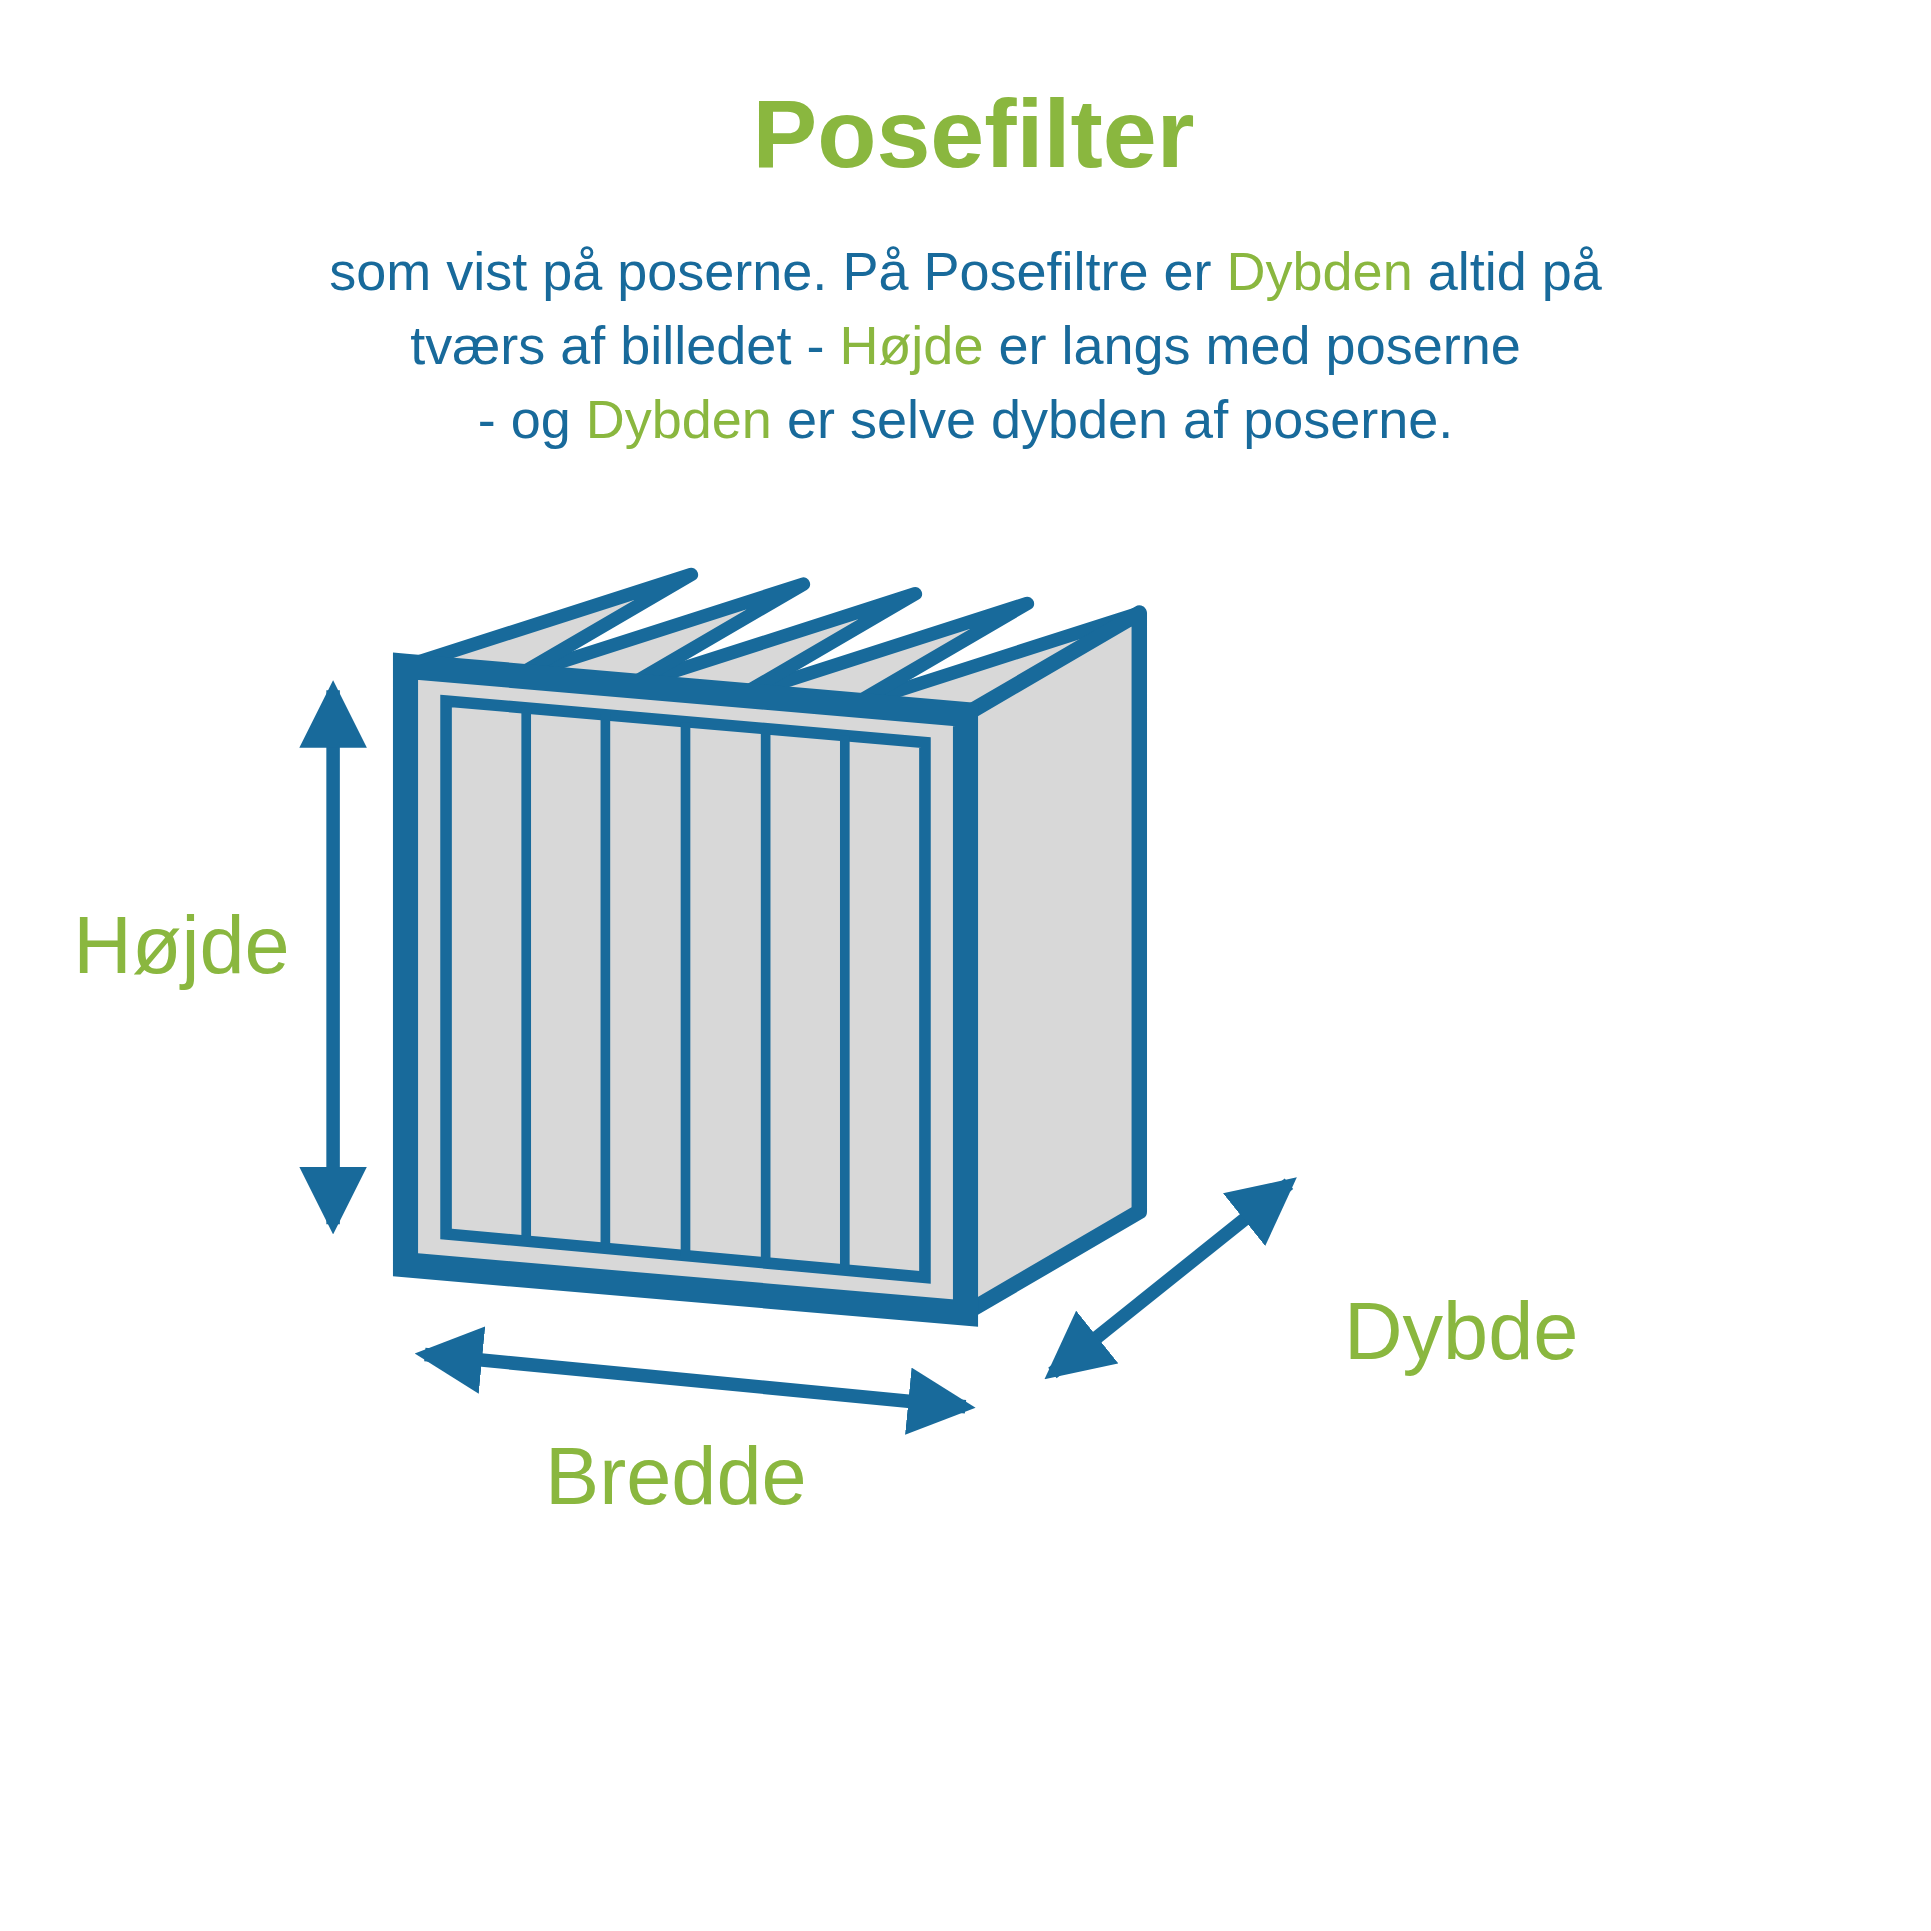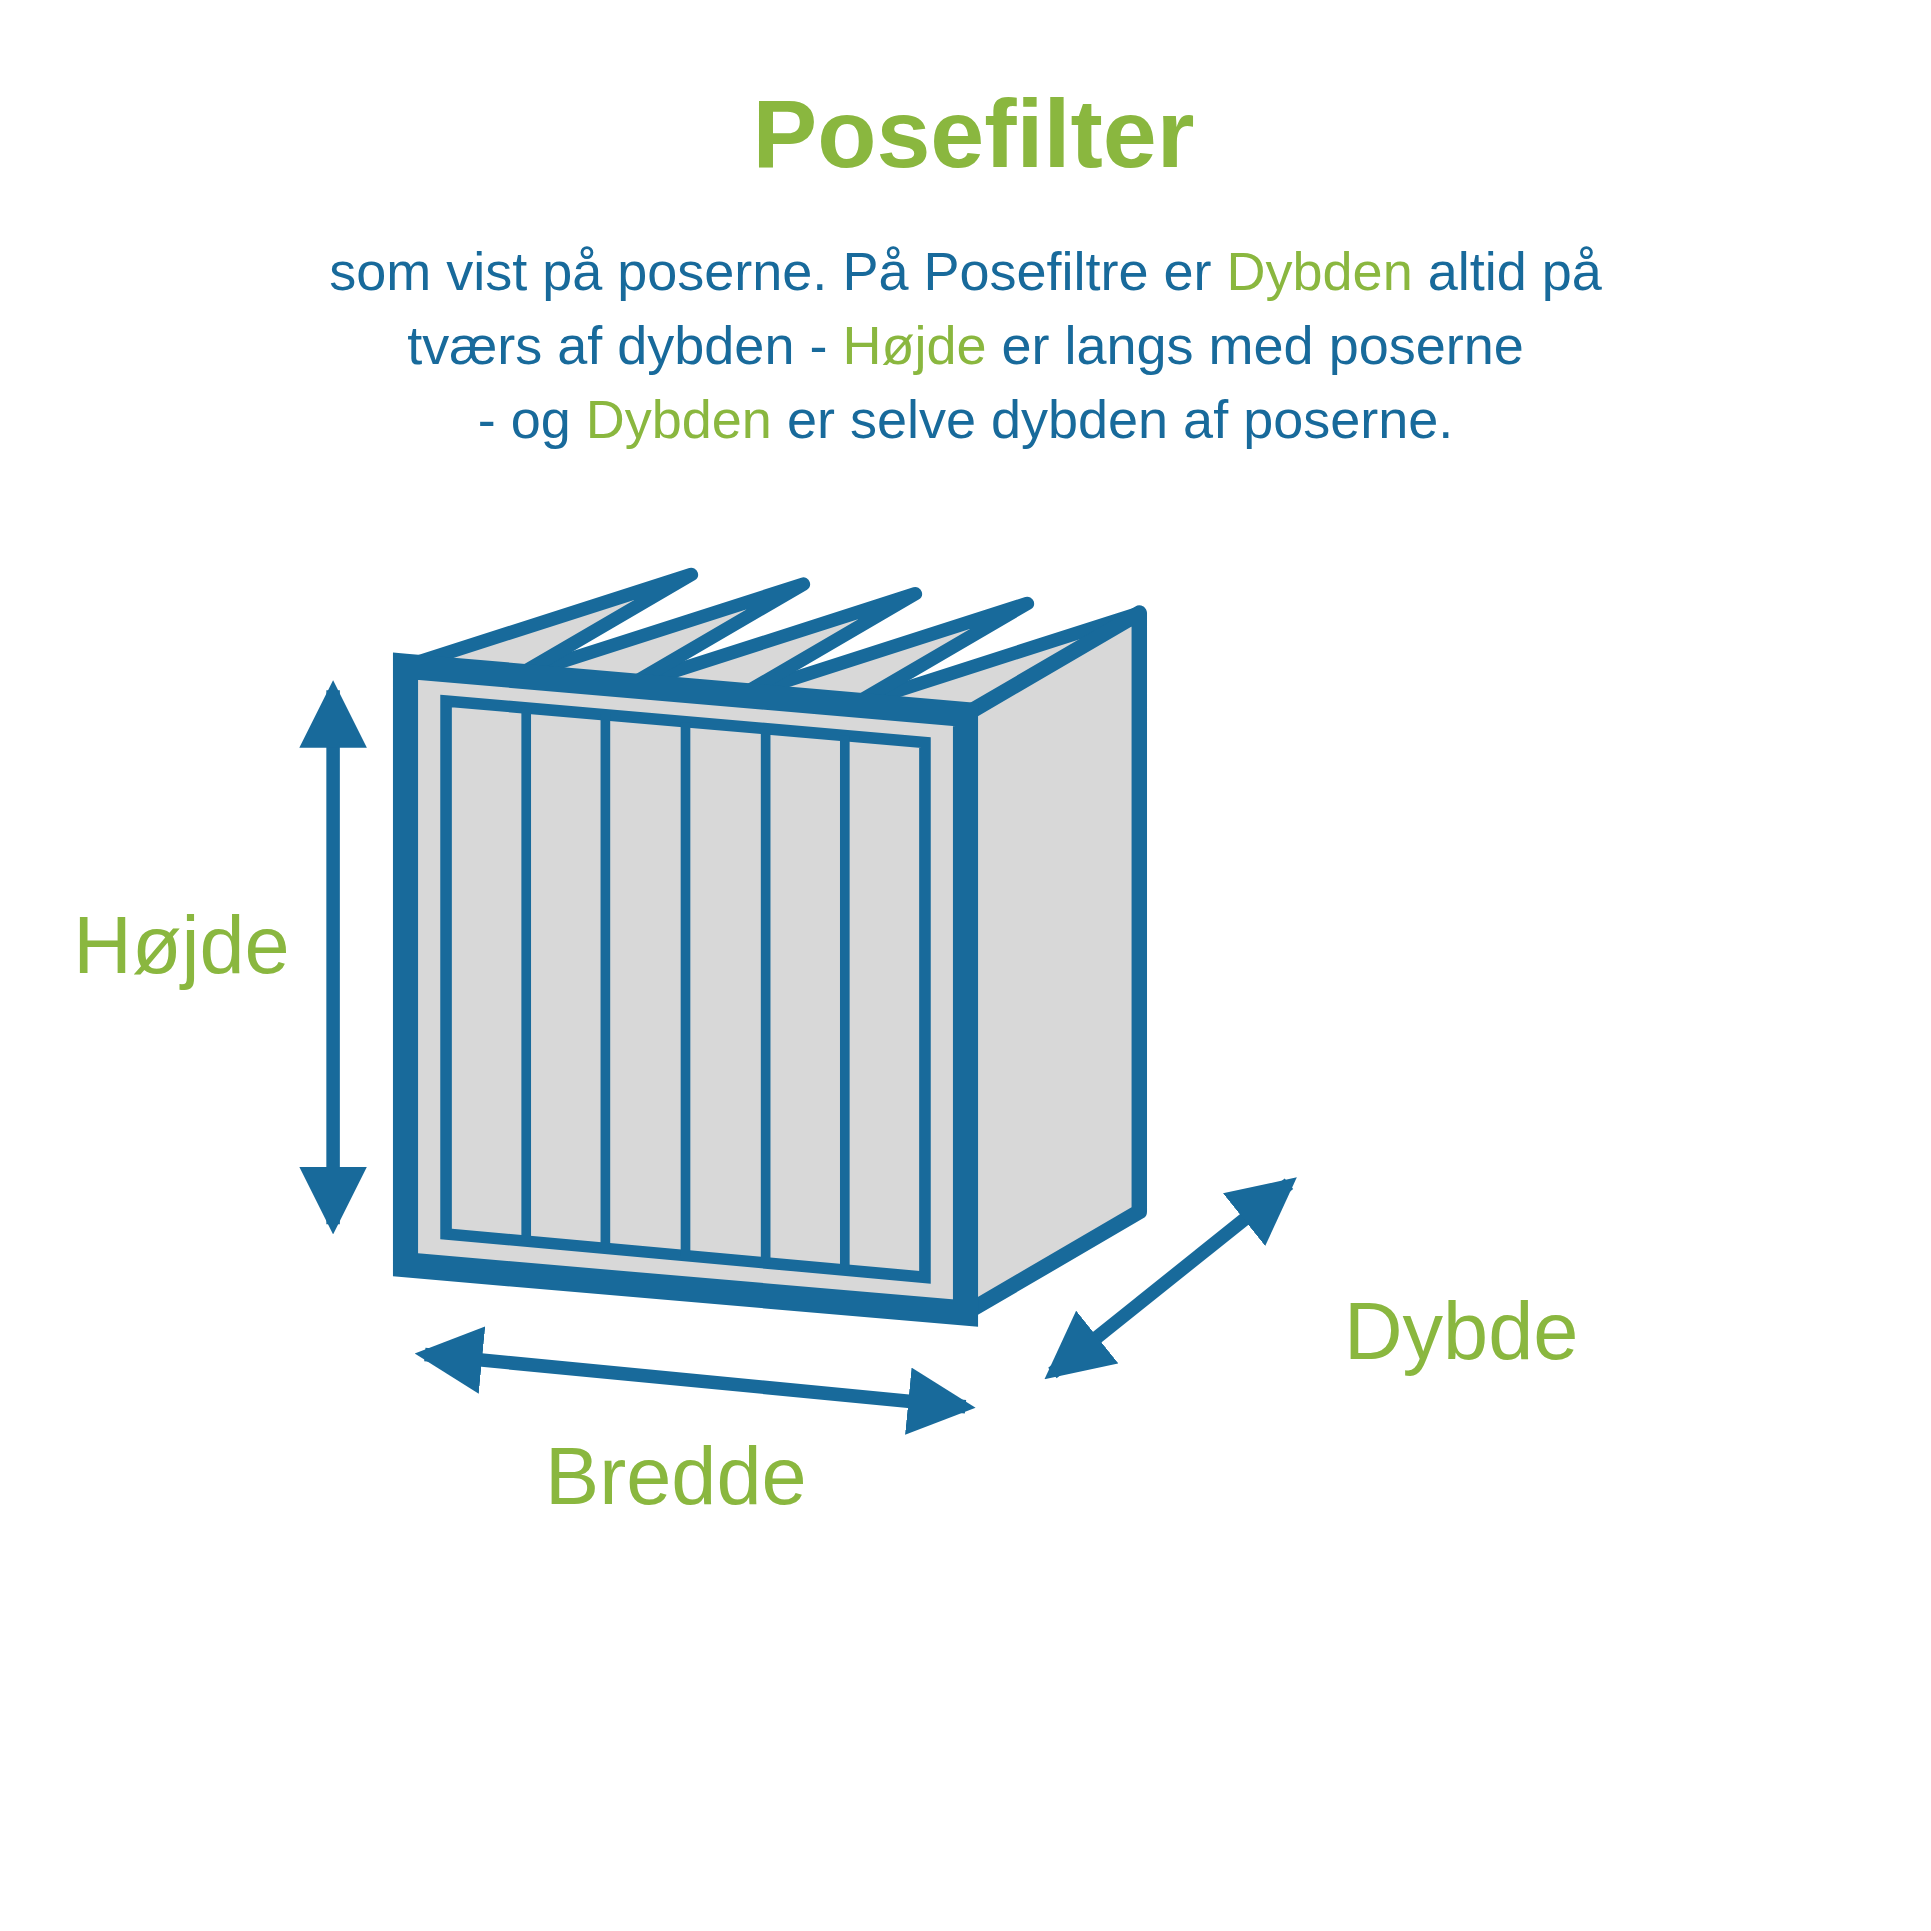--- a/index.html
+++ b/index.html
@@ -51,21 +51,21 @@
 
 <div class="page">
 
   <h1 class="title">Posefilter</h1>
 
   <div class="intro">
     <div class="line">
       <span>som vist på poserne. På Posefiltre er </span><span class="hl">Dybden</span><span> altid på</span>
     </div>
     <div class="line">
-      <span>tværs af dybden - </span><span class="hl">Højde</span><span> er langs med poserne</span>
+      <span>tværs af billedet - </span><span class="hl">Højde</span><span> er langs med poserne</span>
     </div>
     <div class="line">
       <span>- og </span><span class="hl">Dybden</span><span> er selve dybden af poserne.</span>
     </div>
   </div>
 
   <svg class="diagram" width="1931" height="1931" viewBox="0 0 2000 2000">
     <defs>
       <marker id="ah" viewBox="0 0 10 10" refX="8.5" refY="5" markerWidth="5" markerHeight="5" orient="auto-start-reverse">
         <path d="M0,0 L10,5 L0,10 Z" fill="#186a9b"></path>

